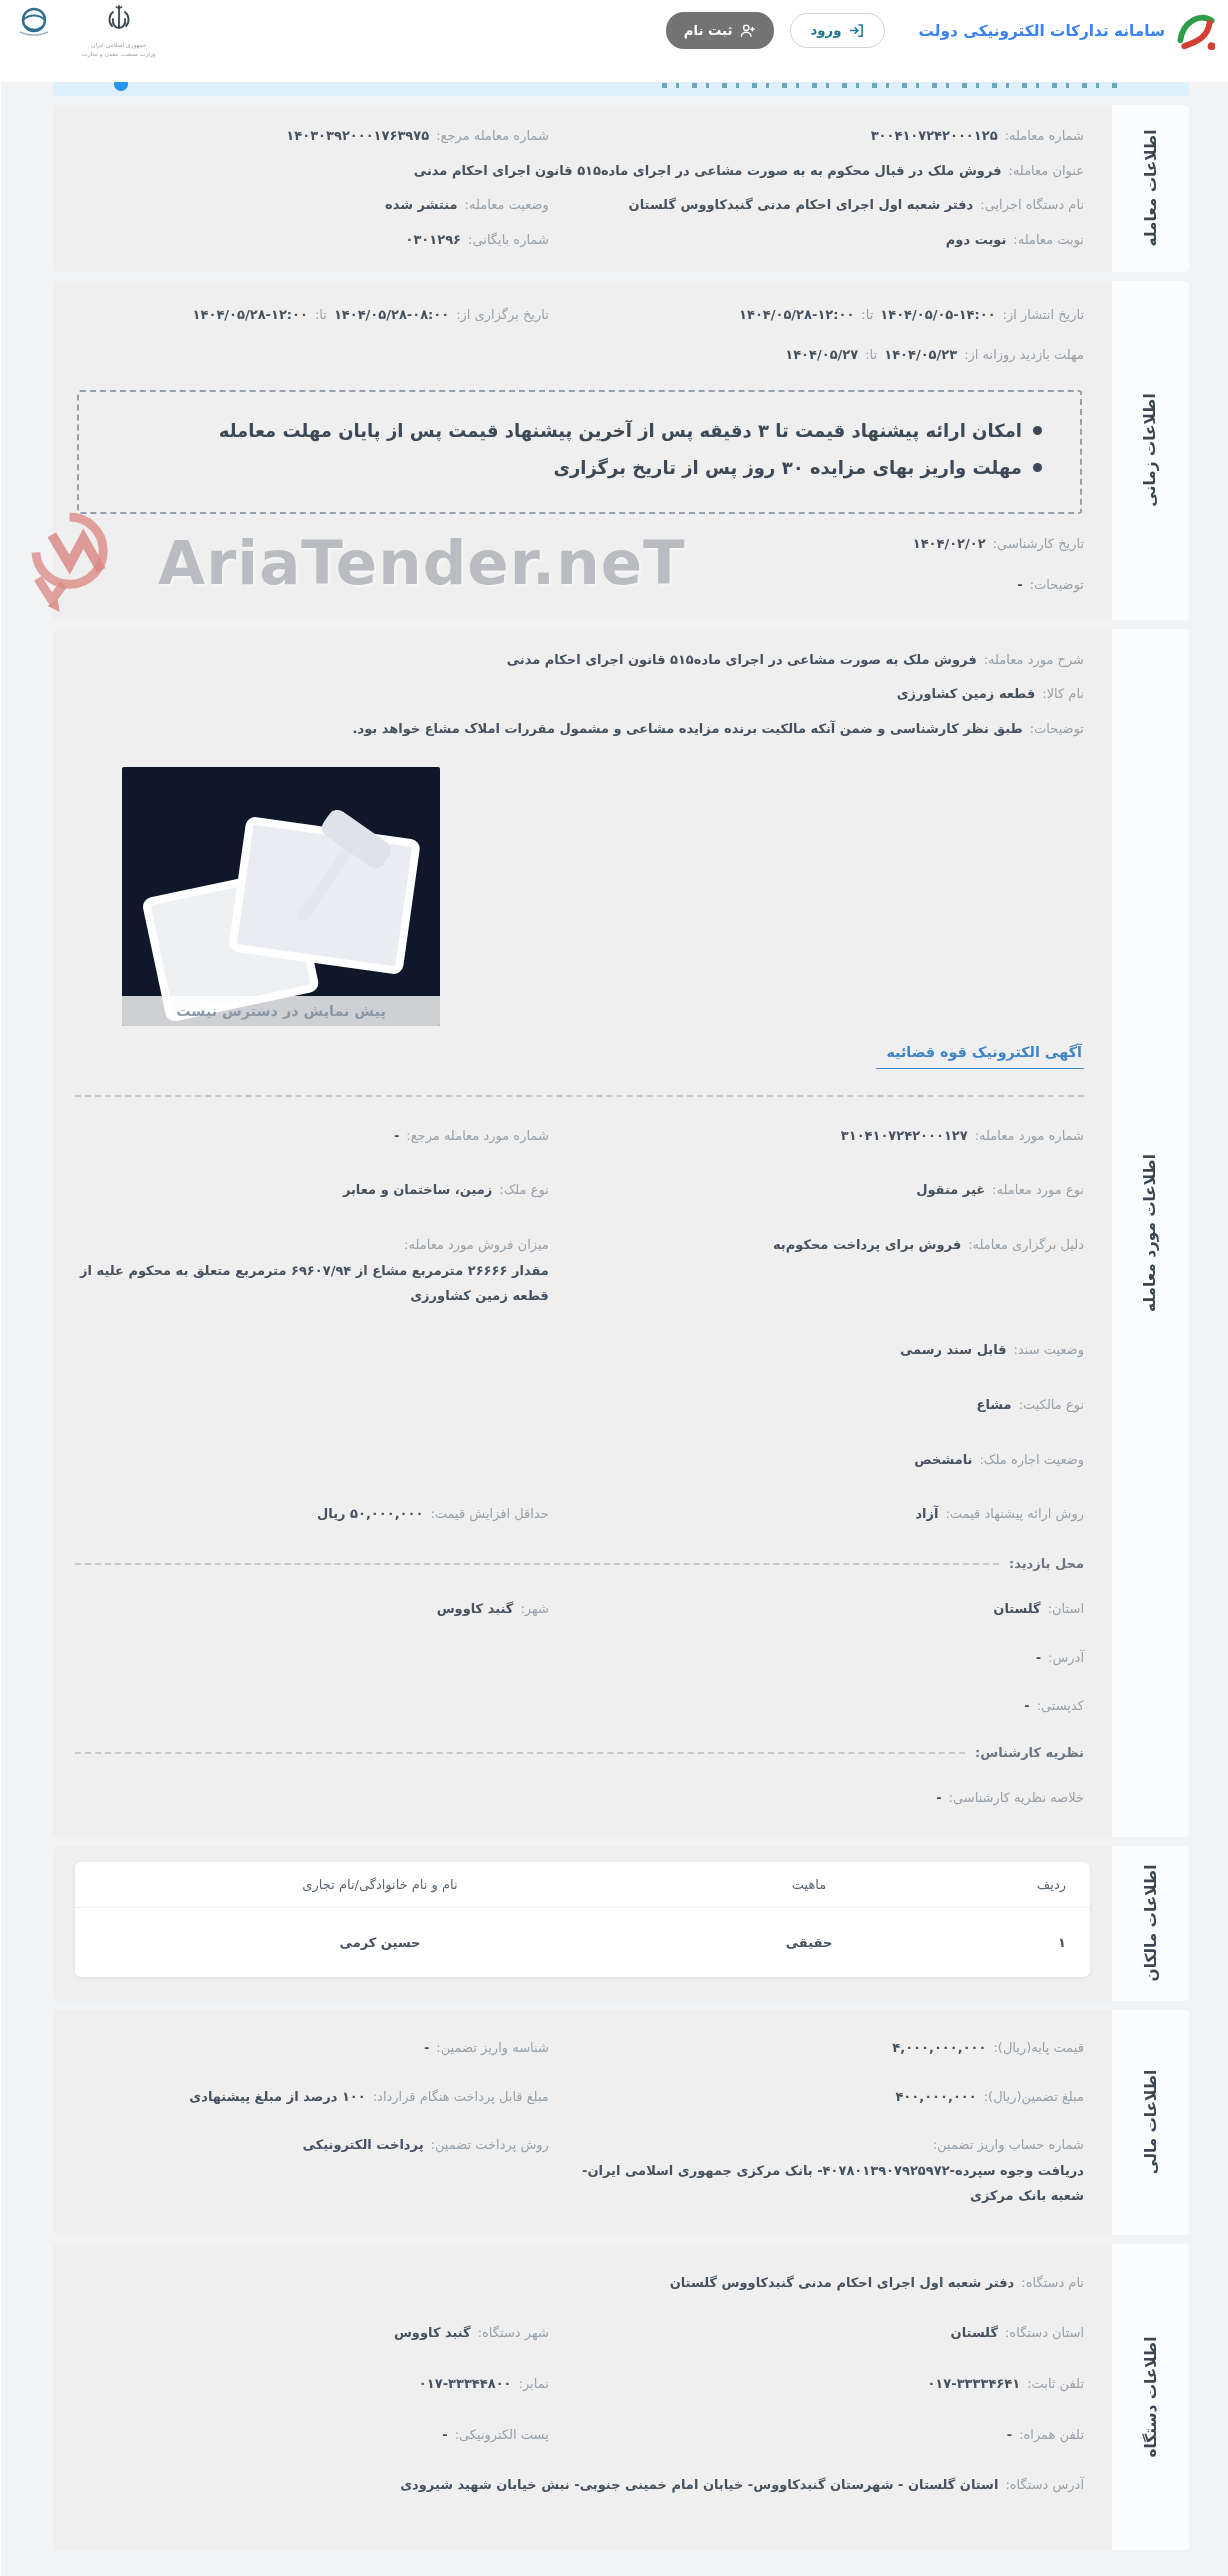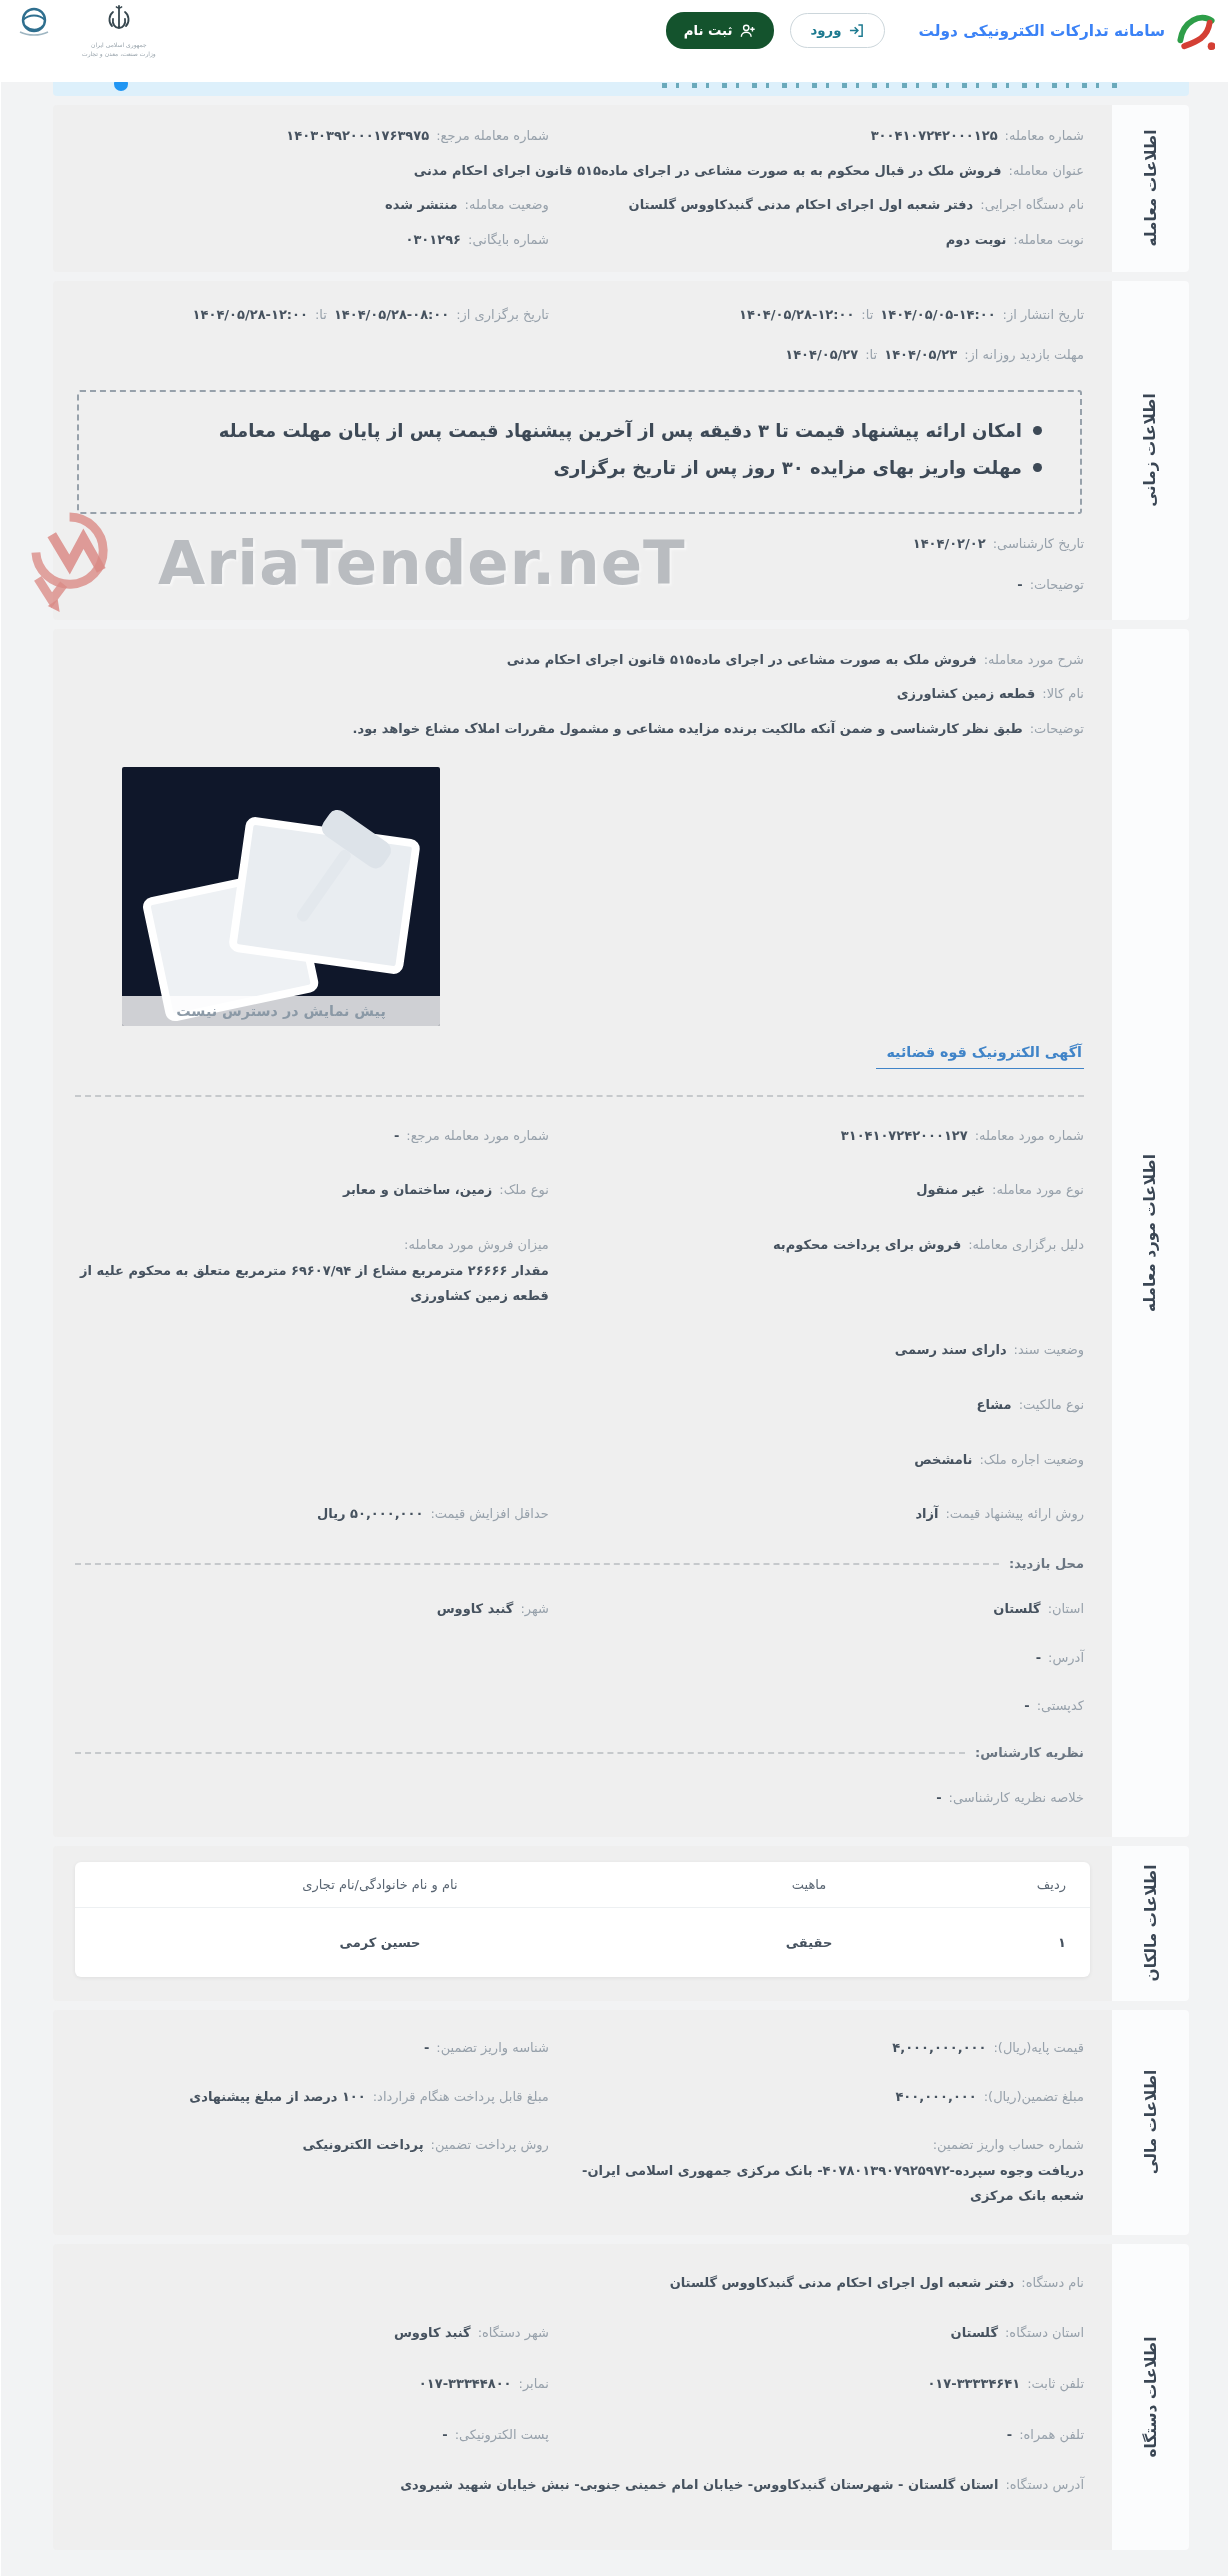--- a/index.html
+++ b/index.html
@@ -13,21 +13,21 @@
   .topbar { height:61px; background:#fff; display:flex; align-items:center; padding:0 14px 0 10px; }
   .brand { display:flex; align-items:center; gap:10px; }
   .brand h1 { font-size:15.3px; color:#3b82f6; font-weight:bold; letter-spacing:0; }
   .auth { display:flex; align-items:center; gap:16px; margin-right:34px; }
   .btn-login {
     display:flex; align-items:center; gap:7px; background:#fff; color:#1d7a90;
     border:1px solid #ccd6db; border-radius:18px; height:35px; padding:0 20px;
     font-size:13.3px; font-weight:600; cursor:pointer; font-family:inherit;
   }
   .btn-register {
-    display:flex; align-items:center; gap:7px; background:#14532d; color:#fff;
+    display:flex; align-items:center; gap:7px; background:#737373; color:#fff;
     border:none; border-radius:18px; height:37px; padding:0 18px;
     font-size:13.3px; font-weight:700; cursor:pointer; font-family:inherit;justify-content:center;
   }
   .gov { display:flex; align-items:flex-start; gap:30px; margin-right:auto; padding-left:6px; }
   .gov .glogo { display:flex; flex-direction:column; align-items:center; gap:2px; }
   .gov .cap { font-size:6px; color:#9aa5ad; text-align:center; line-height:1.5; }
   
   .content { position:relative; background:#f2f3f4; min-height:2515px; padding:0 40px 0 53px; }
   .notice {
     height:14px; margin:21px 0 0 0; background:#ddf0fb; border-radius:0 0 4px 4px;
@@ -333,21 +333,21 @@
               <span class="val">فروش برای پرداخت محکوم‌به</span>
             </div>
           <div class="c2">
               <span class="lbl">میزان فروش مورد معامله:</span>
               <span class="val">مقدار ۲۶۶۶۶ مترمربع مشاع از ۶۹۶۰۷/۹۴ مترمربع متعلق به محکوم علیه از قطعه زمین کشاورزی</span>
             </div>
         </div>
         <div class="r">
           <div class="c">
               <span class="lbl">وضعیت سند:</span>
-              <span class="val">دارای سند رسمی</span>
+              <span class="val">قابل سند رسمی</span>
             </div>
         </div>
         <div class="r">
           <div class="c">
               <span class="lbl">نوع مالکیت:</span>
               <span class="val">مشاع</span>
             </div>
         </div>
         <div class="r">
           <div class="c">

